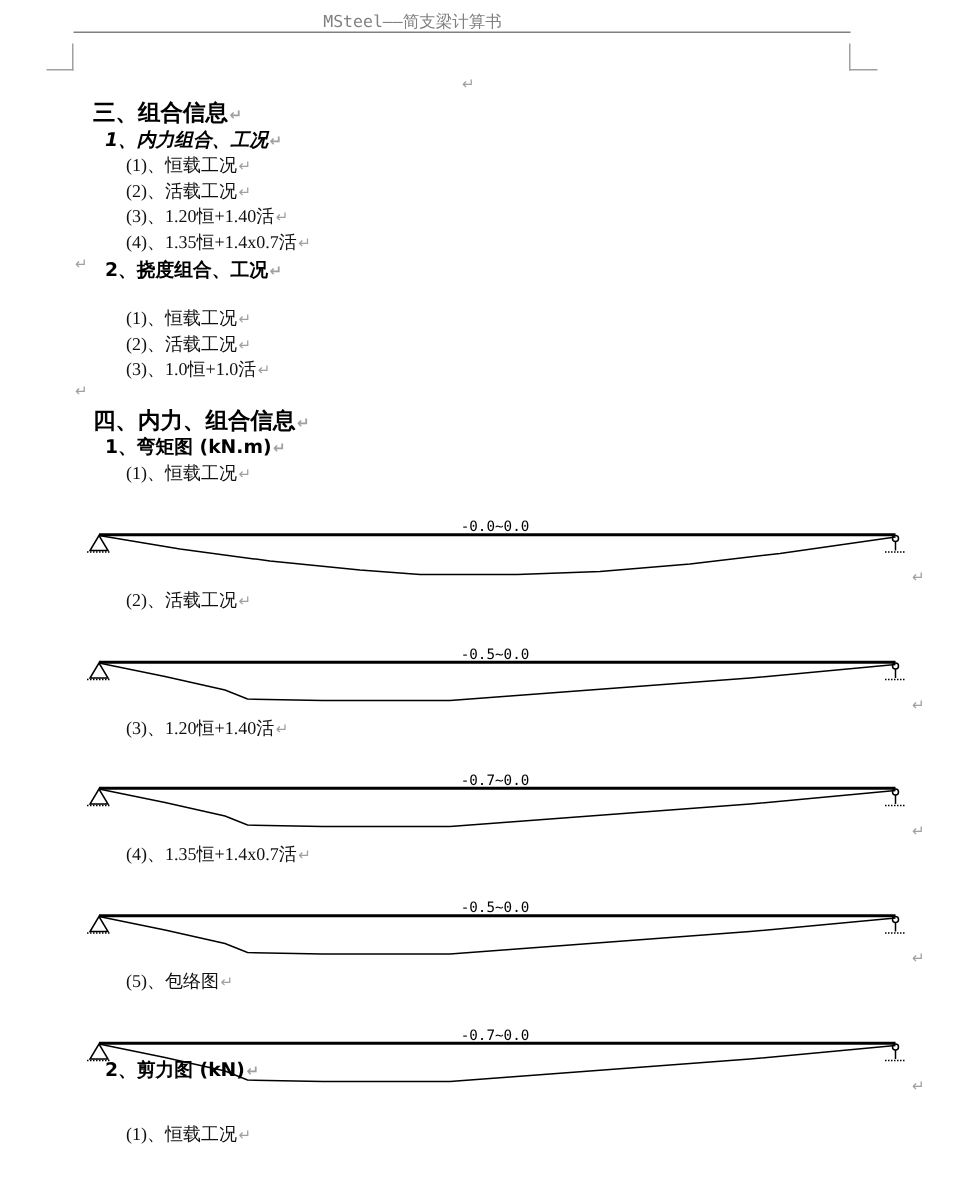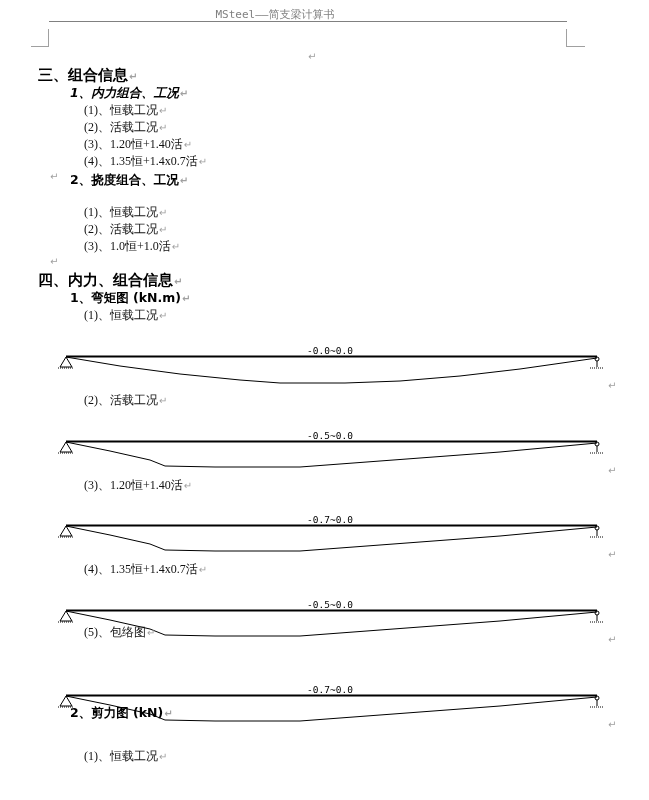--- a/index.html
+++ b/index.html
@@ -4,21 +4,21 @@
 <style>
   html, body { margin:0; padding:0; }
   body { width:649px; height:800px; background:#ffffff; position:relative; overflow:hidden;
          font-family:"DejaVu Sans","Liberation Sans",sans-serif; color:#000; }
   .abs { position:absolute; white-space:nowrap; }
   .header-text { left:0; width:550px; top:7px; text-align:center; font-size:11px; color:#808080;
                  font-family:"DejaVu Sans Mono","Liberation Mono",monospace; }
   .header-line { left:49px; width:518px; top:21px; height:0; border-top:1px solid #808080; }
   .crop { position:absolute; border-color:#a0a0a0; border-style:solid; width:0; height:0; }
   .para-mark { color:#a0a0a0; font-size:10px; margin-left:1px; }
-  .h1 { font-size:15px; font-weight:bold; left:38px; }
+  .h1 { font-size:15px; font-weight:bold; left:62px; }
   .h2 { font-size:12.5px; font-weight:bold; left:70px; }
   .item { font-size:12px; left:84px; color:#111;font-family:Liberation Serif, serif; }
   .empty { font-size:10px; left:50px; color:#a0a0a0; }
   .diagram { position:absolute; left:0; }
   .diag-label { font-size:9.5px; fill:#000; font-family:"DejaVu Sans Mono","Liberation Mono",monospace; }
   .right-mark { font-size:10px; color:#a0a0a0; left:608px; }
 </style>
 </head>
 <body>
 
@@ -105,21 +105,21 @@
       <polygon points="66,17 60,27 72,27" fill="none" stroke="#000"></polygon>
       <line x1="58" y1="28" x2="74" y2="28" stroke="#000" stroke-dasharray="1,1"></line>
     </g>
   <g>
       <circle cx="597" cy="19" r="2" fill="none" stroke="#000"></circle>
       <line x1="597" y1="21" x2="597" y2="27" stroke="#000"></line>
       <line x1="590" y1="28" x2="604" y2="28" stroke="#000" stroke-dasharray="1,1"></line>
     </g>
 </svg>
 <div class="abs right-mark" style="top:634px;">↵</div>
-<div class="abs item" style="top:624px;"><span>(5)、包络图</span><span class="para-mark">↵</span></div>
+<div class="abs item" style="top:646px;"><span>(5)、包络图</span><span class="para-mark">↵</span></div>
 
 <svg class="diagram" style="top:679px;" width="649" height="50">
   <text class="diag-label" x="330" y="14" text-anchor="middle">-0.7~0.0</text>
   <line x1="66" y1="16.5" x2="597" y2="16.5" stroke="#000" stroke-width="2"></line>
   <polyline fill="none" stroke="#000" stroke-width="1" points="66,17 110,26 150,35 165,41 215,42 300,42 340,39 420,33 500,27 597,18"></polyline>
   <g>
       <polygon points="66,17 60,27 72,27" fill="none" stroke="#000"></polygon>
       <line x1="58" y1="28" x2="74" y2="28" stroke="#000" stroke-dasharray="1,1"></line>
     </g>
   <g>

